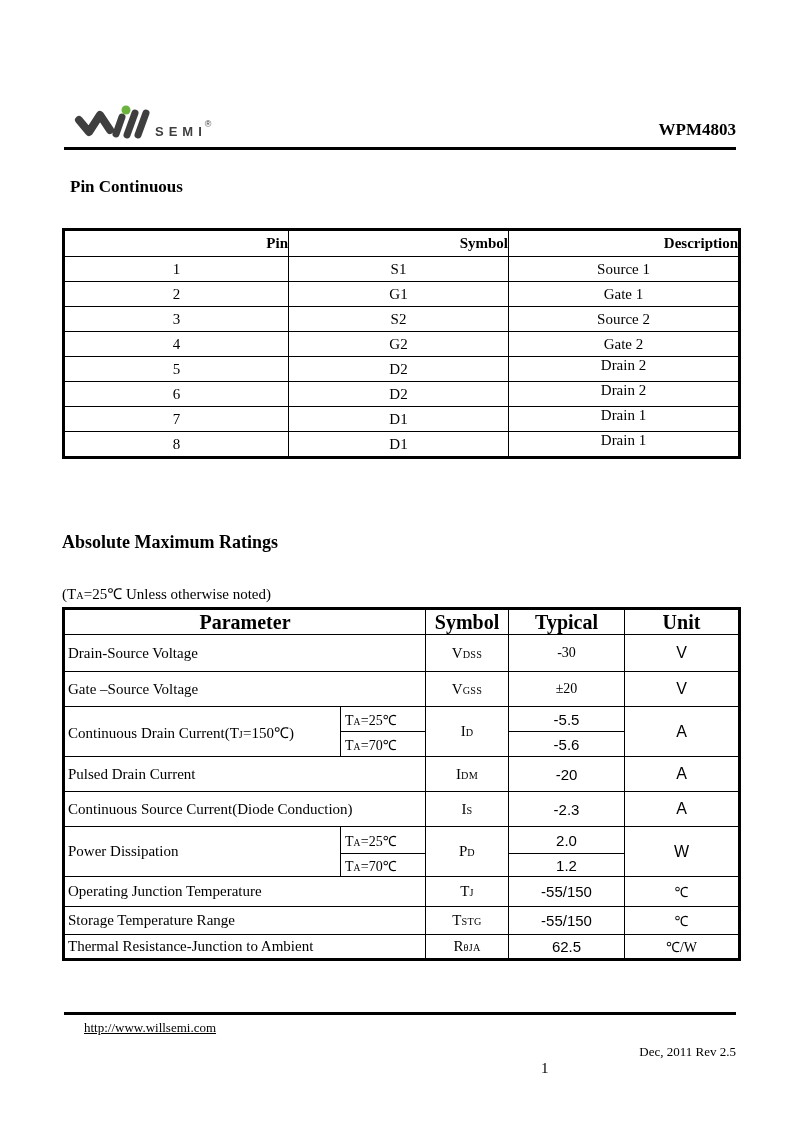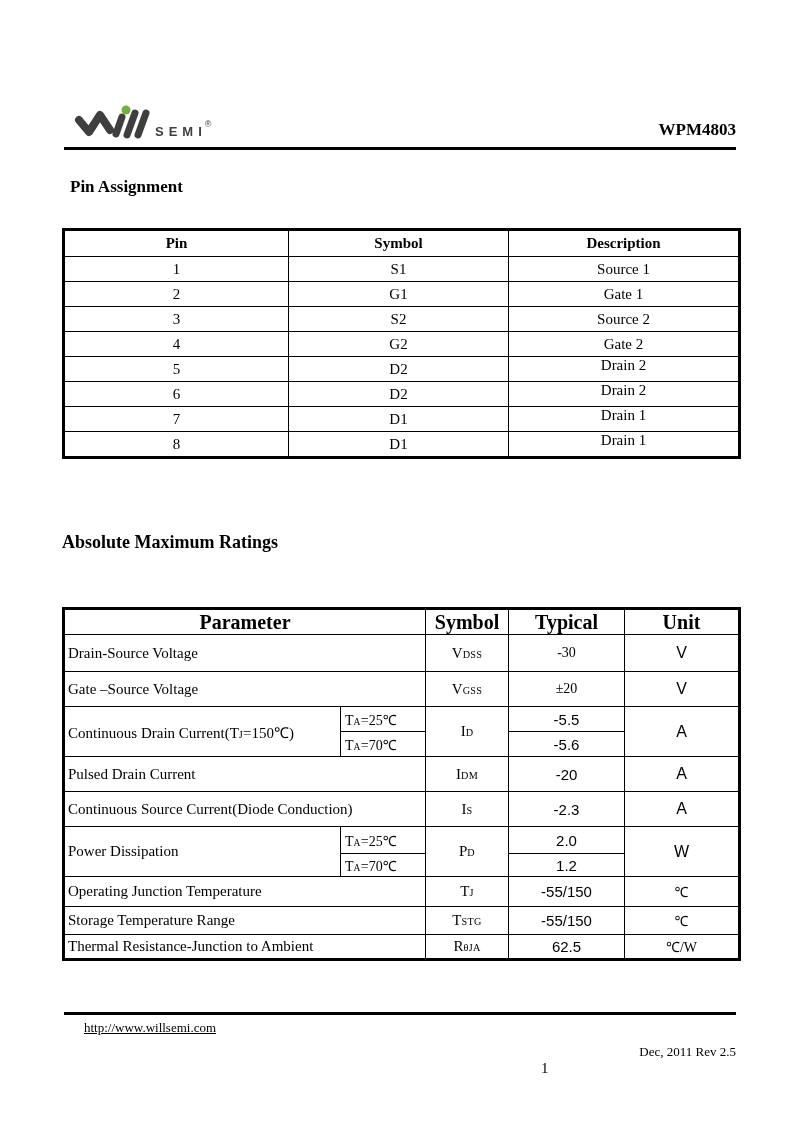--- a/index.html
+++ b/index.html
@@ -24,21 +24,21 @@
 
   
   .pin-title{position:absolute;left:70px;top:177px;font-size:17px;font-weight:bold;}
   .amr-title{position:absolute;left:62px;top:532px;font-size:18px;font-weight:bold;}
   .amr-note{position:absolute;left:62px;top:583px;font-size:15px;}
 
   
   table{border-collapse:collapse;table-layout:fixed;}
   .pin-table{position:absolute;left:62px;top:228px;width:676px;border:3px solid #000;}
   .pin-table th,.pin-table td{border:1px solid #000;text-align:center;font-size:15px;padding:0;}
-  .pin-table th{height:25px;font-weight:bold;}
+  .pin-table th{height:25px;font-weight:bold;text-align:right;}
   .pin-table td{height:24px;font-weight:normal;}
   .pin-table td.raised{vertical-align:top;line-height:17px;}
 
   .amr-table{position:absolute;left:62px;top:607px;width:676px;border:3px solid #000;}
   .amr-table th,.amr-table td{border:1px solid #000;padding:0;font-weight:normal;}
   .amr-table th{font-size:20px;font-weight:bold;text-align:center;}
   .amr-table td.param{text-align:left;padding-left:3px;font-size:15px;}
   .amr-table td.cond{text-align:left;padding-left:4px;font-size:14px;}
   .amr-table td.sym{text-align:center;font-size:15px;}
   .amr-table td.typ{text-align:center;}
@@ -68,21 +68,21 @@
       <circle cx="52" cy="7" r="4.5" fill="#6cb33e"></circle>
       <line x1="53" y1="32" x2="61" y2="10" stroke="#3f3f3f" stroke-width="7" stroke-linecap="round"></line>
       <line x1="64" y1="32" x2="72" y2="10" stroke="#3f3f3f" stroke-width="7" stroke-linecap="round"></line>
     </svg>
     <span class="logo-text">SEMI</span>
     <span class="logo-reg">®</span>
   </div>
   <div class="part-number">WPM4803</div>
   <div class="header-rule"></div>
 
-  <div class="pin-title">Pin Assignment</div>
+  <div class="pin-title">Pin Continuous</div>
 
   <table class="pin-table">
     <colgroup>
         <col style="width:225px">
         <col style="width:220px">
         <col style="width:231px">
       </colgroup>
     <tbody>
         <tr>
       <th>Pin</th>
@@ -126,20 +126,21 @@
     </tr>
     <tr>
       <td>8</td>
       <td>D1</td>
       <td class="raised">Drain 1</td>
     </tr>
   </tbody>
     </table>
 
   <div class="amr-title">Absolute Maximum Ratings</div>
+  <div class="amr-note"><span>(T</span><span class="ss">A</span><span>=25℃ Unless otherwise noted)</span></div>
 
   <table class="amr-table">
     <colgroup>
         <col style="width:277px">
         <col style="width:85px">
         <col style="width:83px">
         <col style="width:116px">
         <col style="width:115px">
       </colgroup>
     <tbody>

